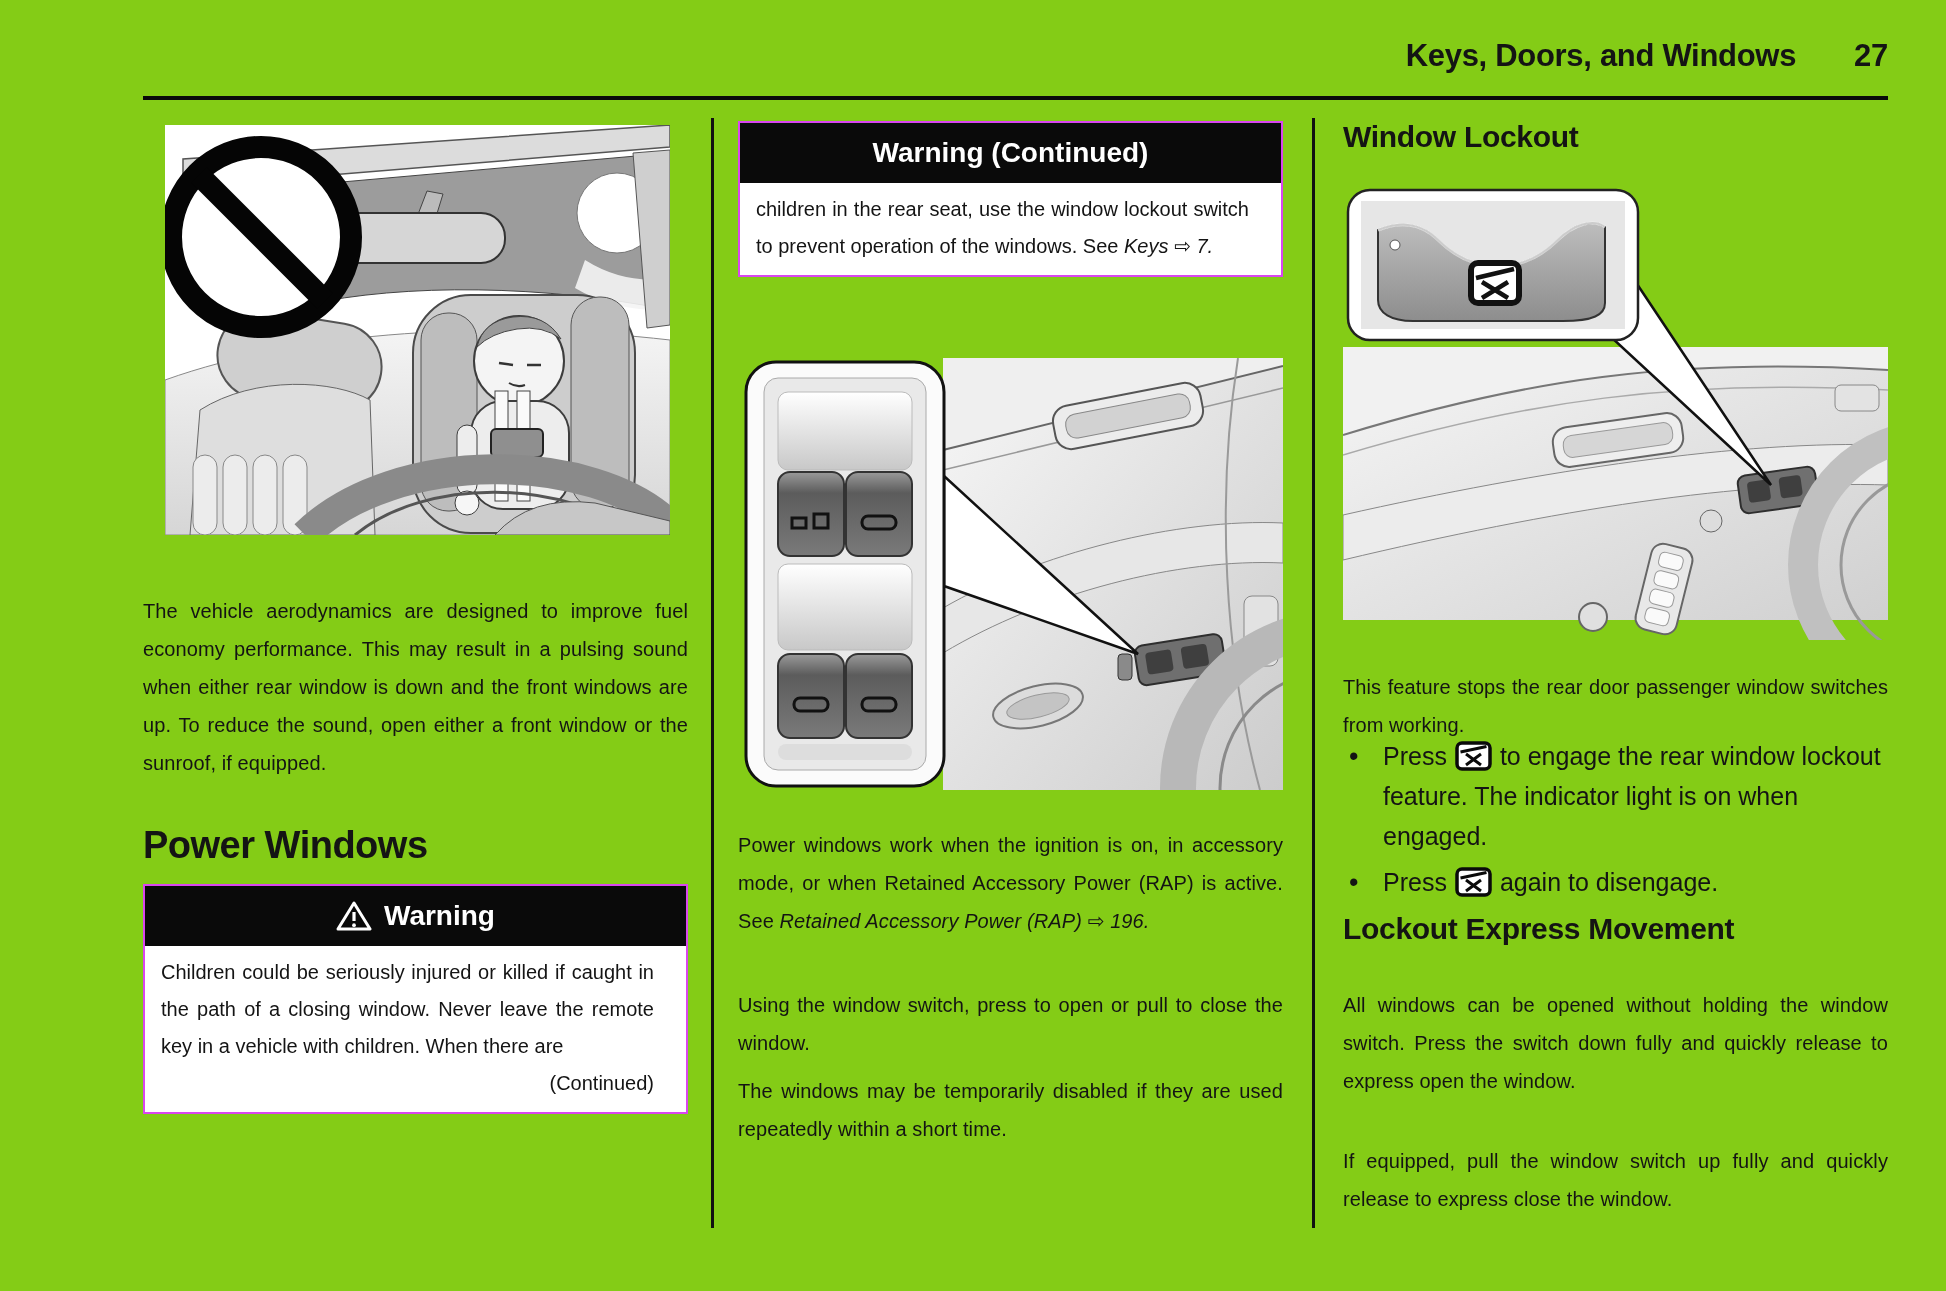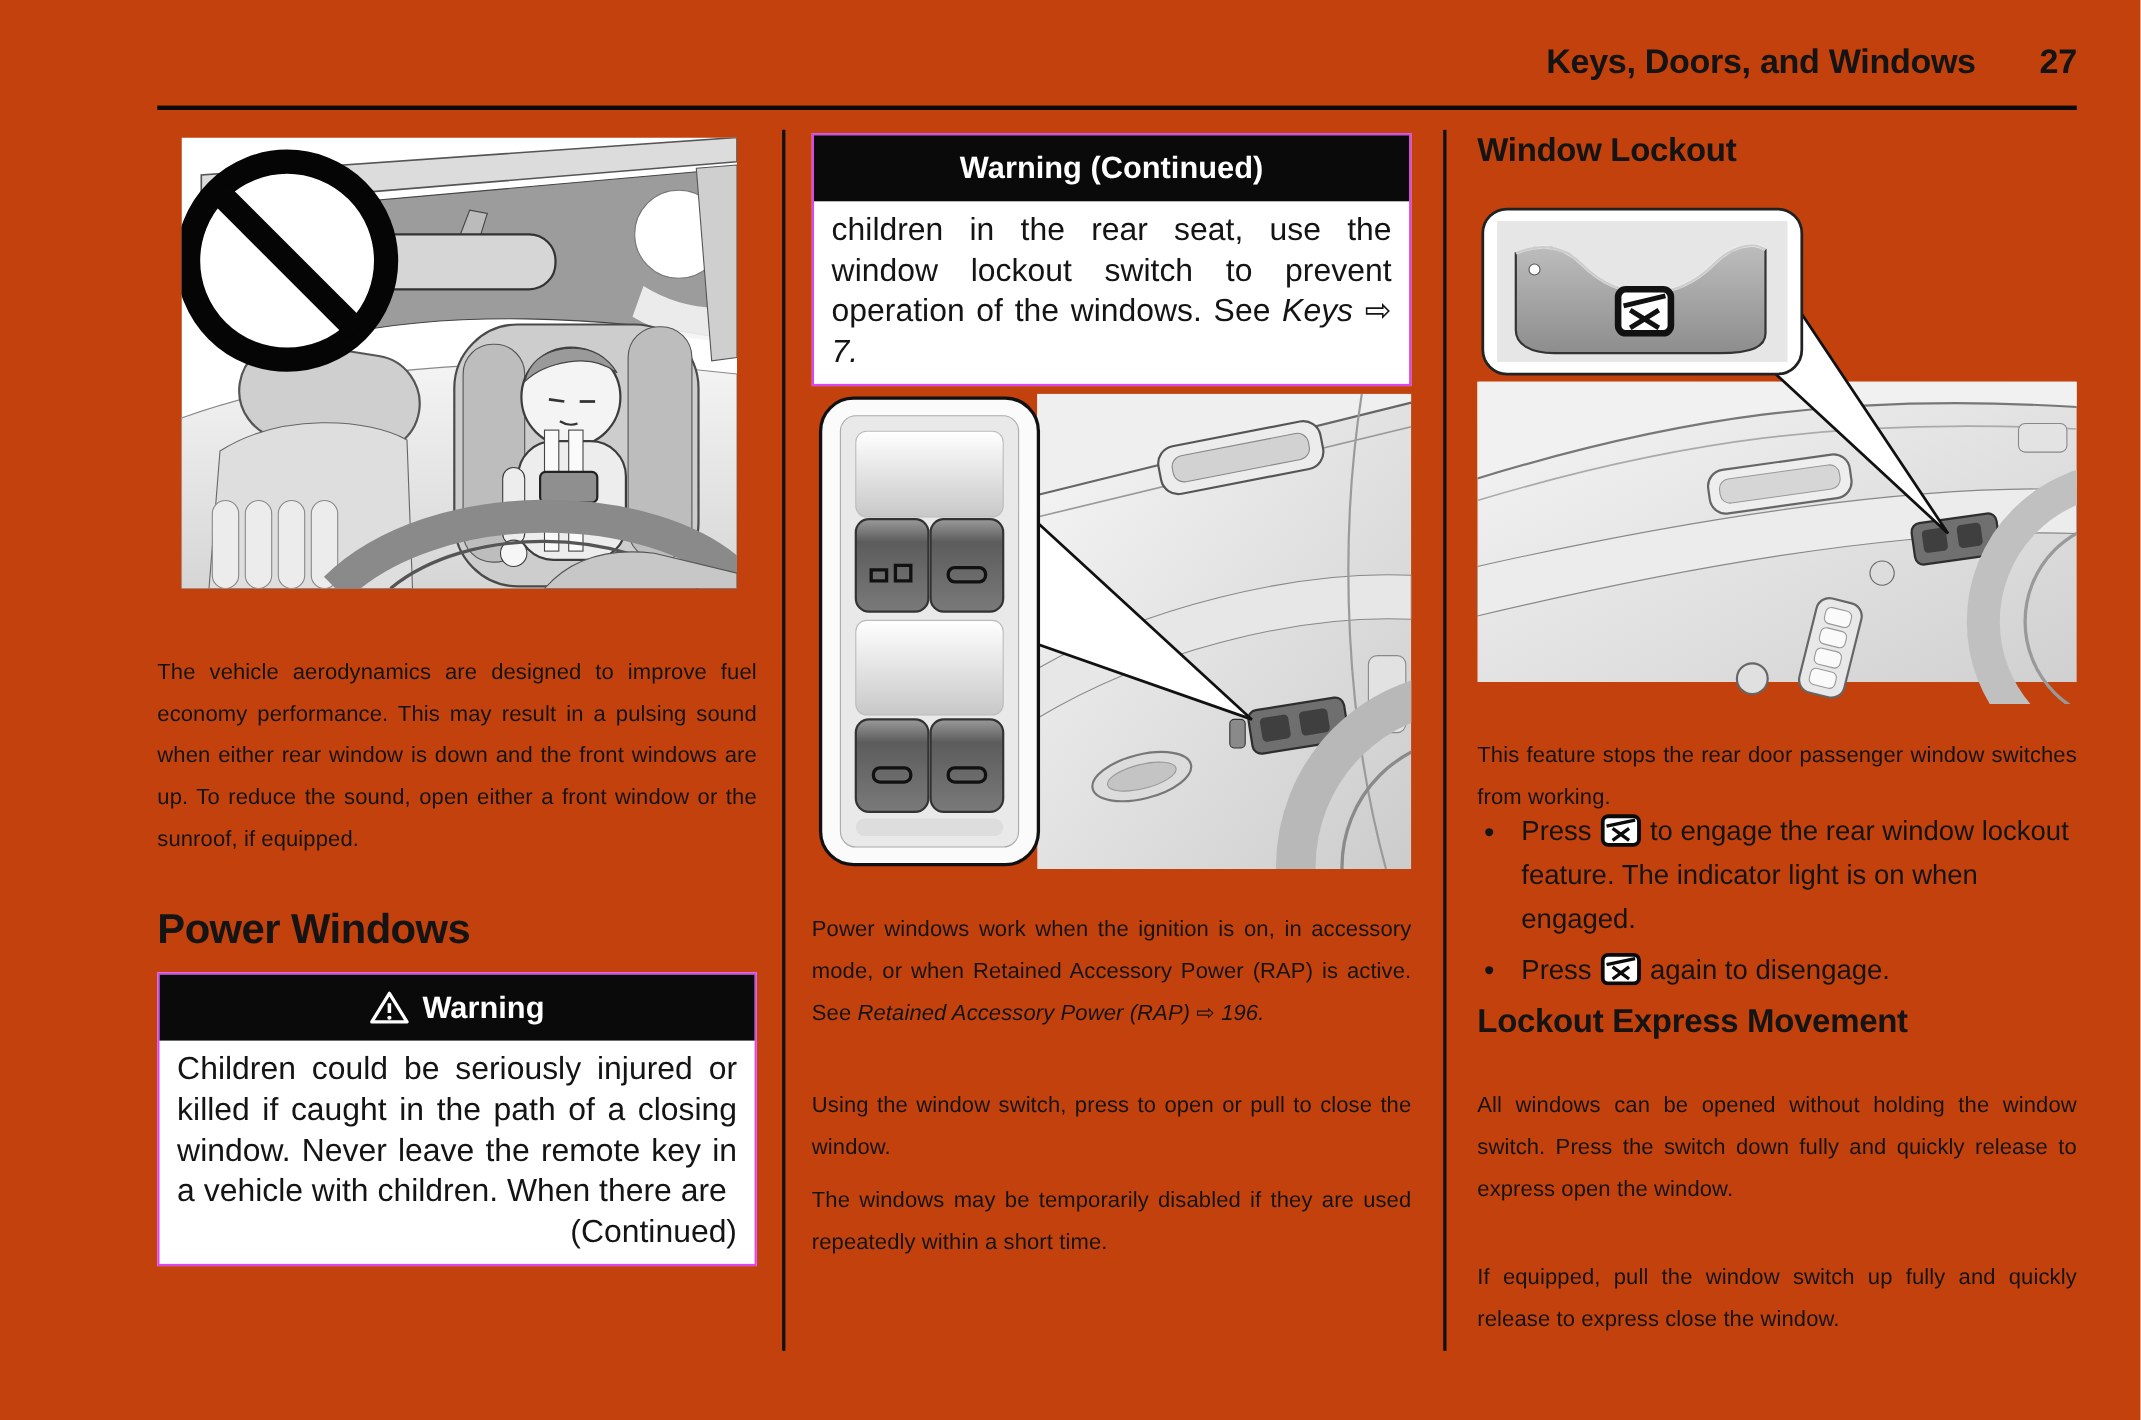--- a/index.html
+++ b/index.html
@@ -1,27 +1,27 @@
 <!DOCTYPE html>
 <html><head>
 <meta charset="utf-8">
 <style>
   html,body{margin:0;padding:0;background:#ffffff;}
   body{width:1946px;height:1291px;font-family:"Liberation Sans","DejaVu Sans",sans-serif;color:#141414;}
-  .page{position:relative;width:1946px;height:1291px;background:#c2410c;overflow:hidden;}
+  .page{position:relative;width:1946px;height:1291px;background:#84cc16;overflow:hidden;}
   .abs{position:absolute;box-sizing:border-box;}
   .hdr{display:flex;justify-content:flex-end;align-items:baseline;gap:58px;font-size:31px;font-weight:bold;letter-spacing:-0.3px;}
   .rule{background:#0a0a0a;}
   .vdiv{background:#111;}
   .body-text{font-size:20px;line-height:38px;text-align:justify;letter-spacing:0.1px;}
   .h-main{font-size:38px;font-weight:bold;letter-spacing:-0.5px;}
   .h-sub{font-size:30px;font-weight:bold;letter-spacing:-0.3px;}
   .warnbox{border:2px solid #d946ef;background:#fff;width:545px;}
   .warnbar{background:#0a0a0a;color:#fff;font-weight:bold;font-size:28px;height:60px;display:flex;align-items:center;justify-content:center;gap:12px;}
-  .warnbody{padding:8px 16px 10px 16px;font-size:29px;line-height:37px;text-align:justify;border-radius:32px;}
+  .warnbody{padding:8px 32px 10px 16px;font-size:20px;line-height:37px;text-align:justify;border-radius:32px;}
   .continued{text-align:right;}
   i{font-style:italic;}
   .ref-arrow{font-style:normal;}
   ul.bullets{list-style:none;margin:0;padding:0;}
   ul.bullets li{position:relative;padding-left:40px;font-size:25px;line-height:40px;text-align:left;margin-bottom:6px;}
   ul.bullets li::before{content:"\2022";position:absolute;left:6px;top:0;font-size:27px;}
   .lockout-ic{display:inline-block;width:37px;height:30px;vertical-align:-6px;margin:0 8px;}
   .tri-ic{display:inline-block;width:36px;height:32px;vertical-align:-5px;}
   svg{display:block;}
 </style>

